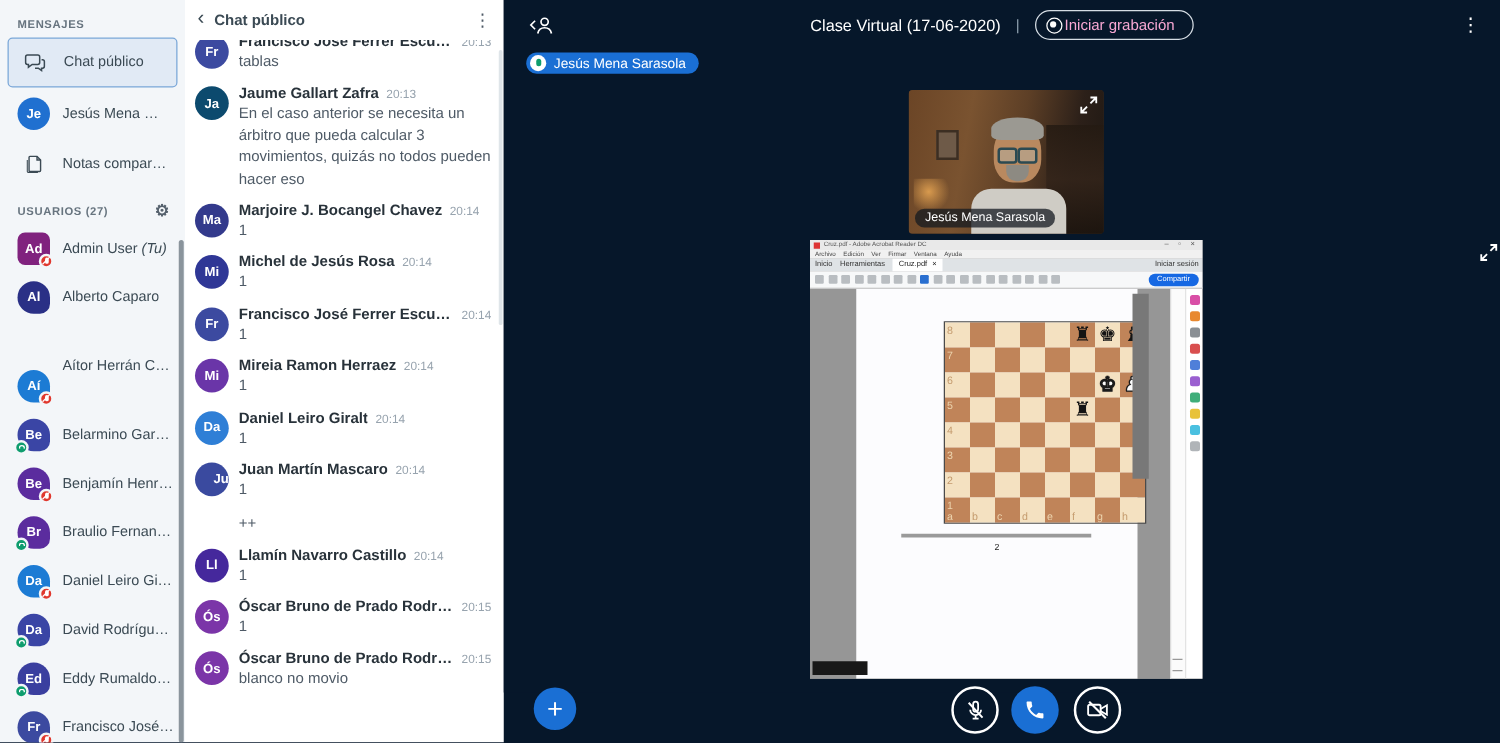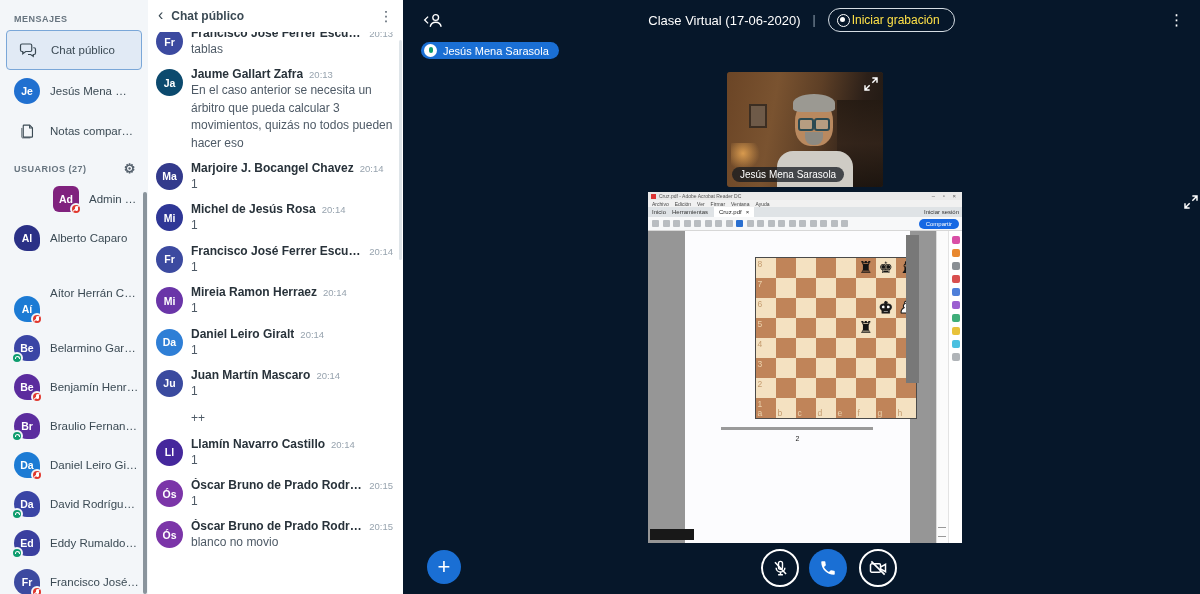--- a/index.html
+++ b/index.html
@@ -53,21 +53,21 @@
   .chat-input::placeholder { color:#9aa8b3; }
   .send-btn { width:30px; height:30px; border-radius:50%; background:#1A6FD4; border:none; flex:none; display:flex; align-items:center; justify-content:center; cursor:pointer; }
 
   
   .main { position:relative; flex:1; height:554px; background:#06172A; }
   .topbar { position:relative; height:40px; display:flex; align-items:center; justify-content:center; gap:12px; }
   .toggle-users { position:absolute; left:20px; top:10px; cursor:pointer; display:flex; align-items:center; }
   .top-title { color:#fff; font-size:13px; }
   .top-sep { color:#8fa0b0; font-size:12px; }
   .record-btn { display:flex; align-items:center; gap:2px; border:1px solid #d5dde4; border-radius:14px; background:transparent;
-                color:#fde047; font-size:12px; padding:4px 14px 4px 8px; cursor:pointer; font-family:"Liberation Sans", sans-serif; }
+                color:#f9a8d4; font-size:12px; padding:4px 14px 4px 8px; cursor:pointer; font-family:"Liberation Sans", sans-serif; }
   .rec-ico { width:13px; height:13px; border:1.5px solid #fff; border-radius:50%; position:relative; }
   .rec-ico::after { content:""; position:absolute; left:2.5px; top:2.5px; width:5px; height:5px; background:#fff; border-radius:50%; }
   .top-kebab { position:absolute; right:16px; top:11px; color:#fff; font-size:15px; cursor:pointer; }
   .talking-badge { position:absolute; left:18px; top:42px; background:#1A6FD4; border-radius:10px; display:flex; align-items:center;
                    gap:6px; padding:2px 10px 2px 3px; cursor:pointer; }
   .talking-badge .mic-disc { width:13px; height:13px; background:#fff; border-radius:50%; position:relative; }
   .talking-badge .mic-disc::after { content:""; position:absolute; left:4.5px; top:2.5px; width:4px; height:6px; background:#0E9D6E; border-radius:2px; }
   .talking-badge .tb-label { color:#fff; font-size:11px; }
 
   
@@ -173,21 +173,21 @@
       <span class="txt">Notas compartidas</span>
     </div>
 
     <div class="section-label users-head" style="margin-top:6px">
       <span>USUARIOS (27)</span>
       <span class="gear">⚙</span>
     </div>
 
     <div id="user-list">
   <div class="user-row">
-    <span class="av square" style="background: rgb(128, 34, 126); margin-left: 39px;">
+    <span class="av square" style="background: rgb(128, 34, 126);">
       <span class="initials">Ad</span>
       <span class="badge muted">
               <span class="g"></span>
             </span>
     </span>
     <span class="txt"><span class="uname">Admin User</span><span class="sfx usuffix"> (Tu)</span></span>
   </div>
 
   <div class="user-row">
     <span class="av" style="background: rgb(42, 48, 134);">
@@ -387,21 +387,21 @@
         <span class="msg-name">Daniel Leiro Giralt</span>
         <span class="msg-time">20:14</span>
       </div>
       <div class="mlines">
               <div class="mline">1</div>
             </div>
     </div>
   </div>
 
   <div class="msg">
-    <span class="av" style="background: rgb(58, 74, 159);">
+    <span class="av" style="background: rgb(58, 74, 159); justify-content: flex-end;">
             <span class="initials">Ju</span>
           </span>
     <div class="msg-body">
       <div class="msg-head">
         <span class="msg-name">Juan Martín Mascaro</span>
         <span class="msg-time">20:14</span>
       </div>
       <div class="mlines">
               <div class="mline">1</div>
               <div class="mline">++</div>

